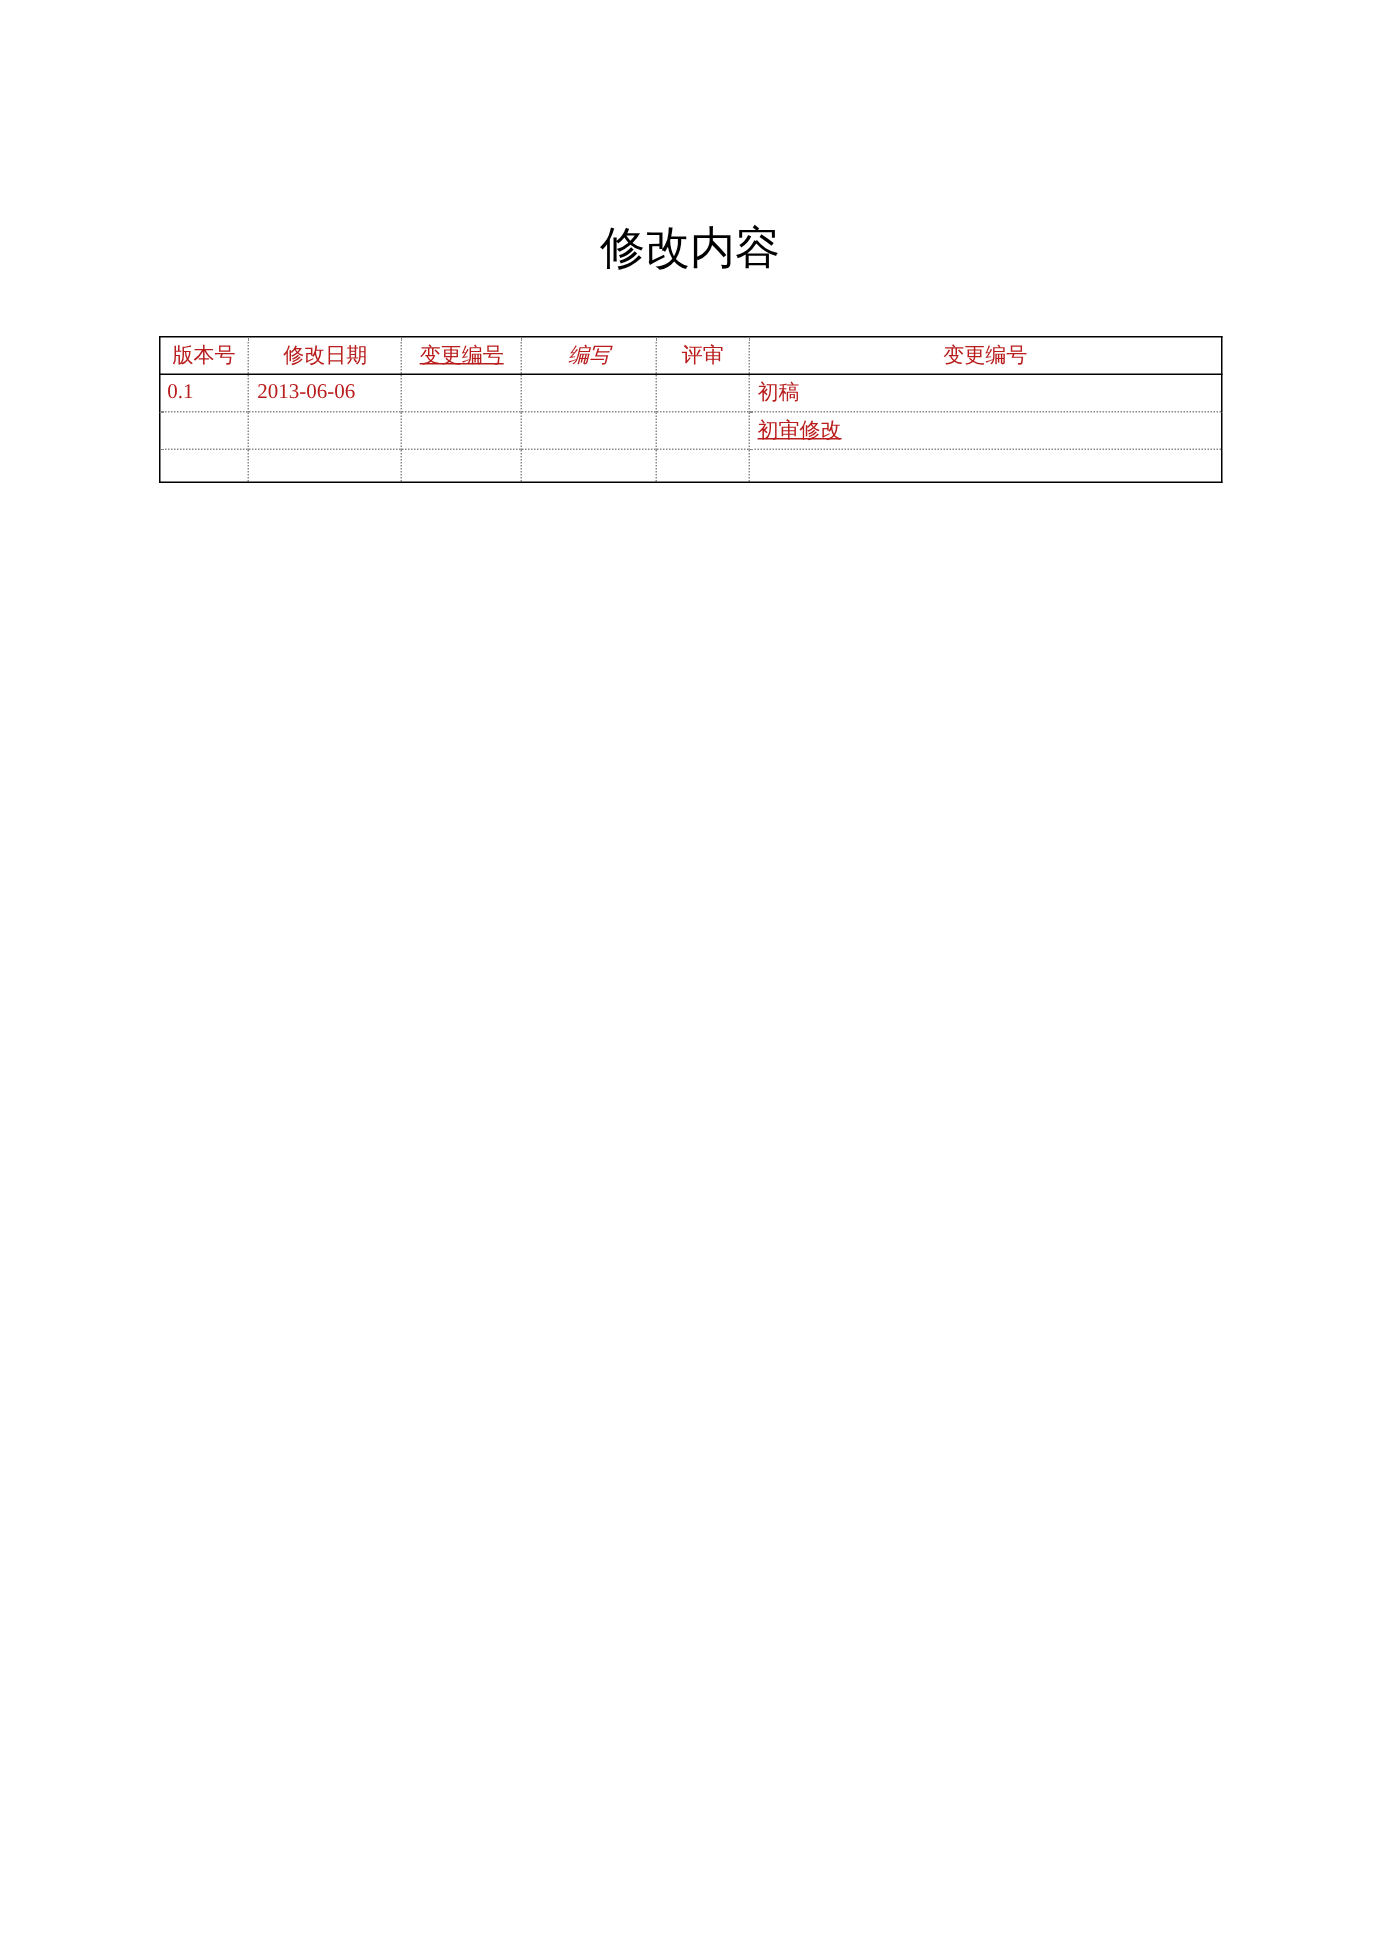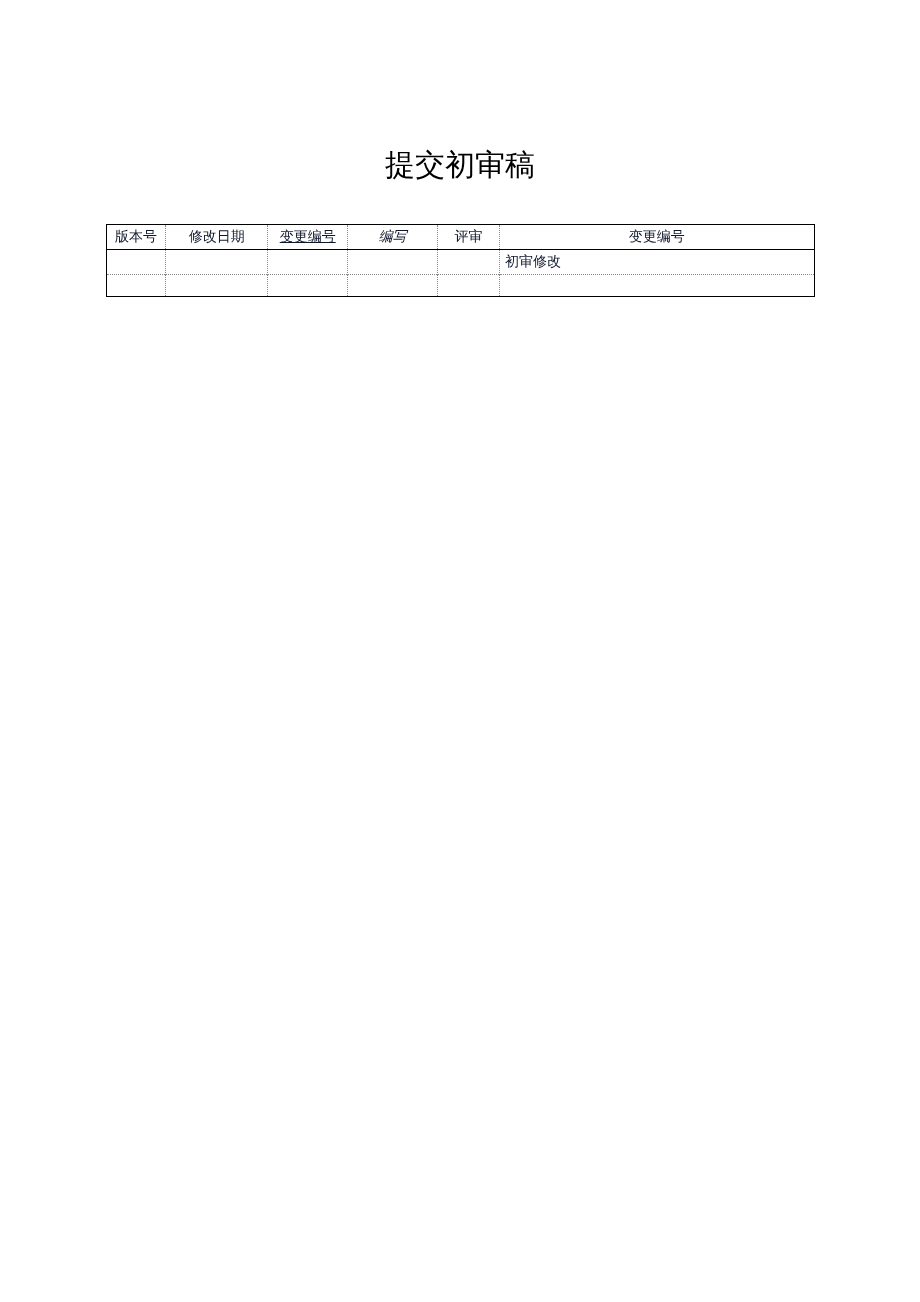--- a/index.html
+++ b/index.html
@@ -29,21 +29,21 @@
       font-size: 14px;
     }
     .revision-table th,
     .revision-table td {
       border-top: 1px solid #000;
       border-left: 1px dotted #888;
       padding: 3px 5px;
       text-align: left;
       height: 22px;
       vertical-align: middle;
-      color: #0f172a;
+      color: #b91c1c;
     }
     .revision-table thead th {
       text-align: center;
       font-weight: normal;
       border-top: 1px solid #000;
       border-bottom: 1px solid #000;
     }
     .revision-table tbody tr td {
       border-top: 1px dotted #888;
     }
@@ -62,39 +62,48 @@
       border-bottom: 1px solid #000;
     }
     .col-version { width: 60px; }
     .col-date { width: 102px; }
     .col-change { width: 80px; text-decoration: underline; }
     .col-author { width: 90px; font-style: italic; }
     .col-review { width: 62px; }
     .col-content { width: 315px; }
     .blue-text {
       color: #0066cc;
+      text-decoration: underline;
     }
   </style>
 </head>
 <body>
 
-<h1 class="page-title">提交初审稿</h1>
+<h1 class="page-title">修改内容</h1>
 
 <table class="revision-table">
   <thead>
     <tr>
       <th class="col-version">版本号</th>
       <th class="col-date">修改日期</th>
       <th class="col-change">变更编号</th>
       <th class="col-author">编写</th>
       <th class="col-review">评审</th>
       <th class="col-content">变更编号</th>
     </tr>
   </thead>
   <tbody>
+    <tr>
+      <td>0.1</td>
+      <td>2013-06-06</td>
+      <td></td>
+      <td></td>
+      <td></td>
+      <td>初稿</td>
+    </tr>
     <tr>
       <td></td>
       <td></td>
       <td></td>
       <td></td>
       <td></td>
       <td class="blue-text">初审修改</td>
     </tr>
     <tr>
       <td></td>

